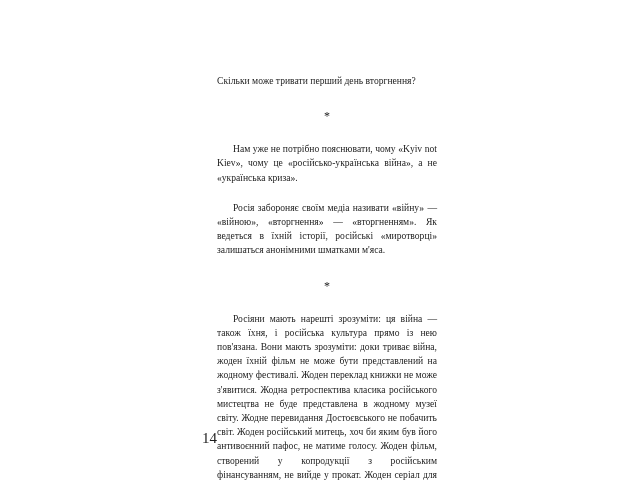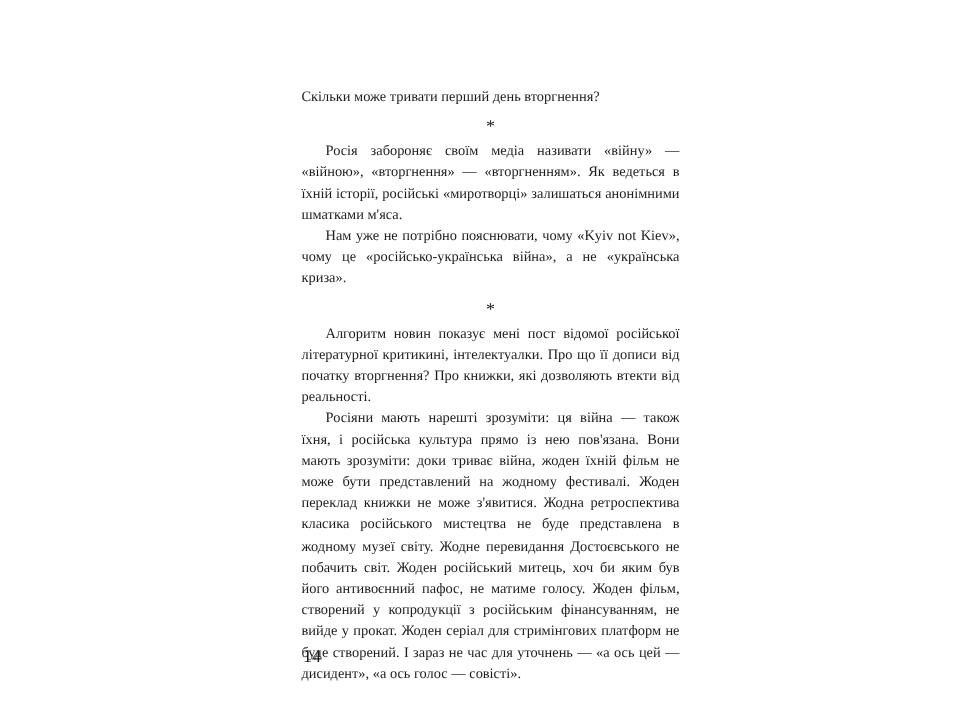--- a/index.html
+++ b/index.html
@@ -1,32 +1,31 @@
 <!DOCTYPE html>
 <html><head>
 <meta charset="utf-8">
 <style>
   html, body { margin:0; padding:0; }
   body { width:640px; height:480px; background:#ffffff; position:relative; overflow:hidden; }
   .page { position:absolute; left:201px; top:58px; width:252px;
           font-family:"Liberation Serif", "DejaVu Serif", serif; font-size:9.6px; line-height:14.2px;
           color:#1c1c1c; text-align:justify; }
-  .page p { margin:0; }
+  .page p { margin:16px; }
   .indent { text-indent:16px; }
   .star { text-align:center; font-size:12px; height:22px; line-height:24px; }
   .pagenum { position:absolute; left:202px; top:430px; font-family:"Liberation Serif", serif;
-             font-size:12px; color:#1c1c1c; }
+             font-size:15px; color:#1c1c1c; }
 </style>
 </head>
 <body>
 
 <div class="page">
   <p>Скільки може тривати перший день вторгнення?</p>
   <div class="star">*</div>
+  <p class="indent">Нам уже не потрібно пояснювати, чому «Kyiv not Kiev», чому це «російсько-українська війна», а не «українська криза».</p>
   <p class="indent">Росія забороняє своїм медіа називати «війну» — «війною», «вторгнення» — «вторгненням». Як ведеться в їхній історії, російські «миротворці» залишаться анонімними шматками м'яса.</p>
-  <p class="indent">Нам уже не потрібно пояснювати, чому «Kyiv not Kiev», чому це «російсько-українська війна», а не «українська криза».</p>
   <div class="star">*</div>
-  <p class="indent">Алгоритм новин показує мені пост відомої російської літературної критикині, інтелектуалки. Про що її дописи від початку вторгнення? Про книжки, які дозволяють втекти від реальності.</p>
   <p class="indent">Росіяни мають нарешті зрозуміти: ця війна — також їхня, і російська культура прямо із нею пов'язана. Вони мають зрозуміти: доки триває війна, жоден їхній фільм не може бути представлений на жодному фестивалі. Жоден переклад книжки не може з'явитися. Жодна ретроспектива класика російського мистецтва не буде представлена в жодному музеї світу. Жодне перевидання Достоєвського не побачить світ. Жоден російський митець, хоч би яким був його антивоєнний пафос, не матиме голосу. Жоден фільм, створений у копродукції з російським фінансуванням, не вийде у прокат. Жоден серіал для стримінгових платформ не буде створений. І зараз не час для уточнень — «а ось цей — дисидент», «а ось голос — совісті».</p>
 
 </div>
 
 <div class="pagenum">14</div>
 
 </body></html>

